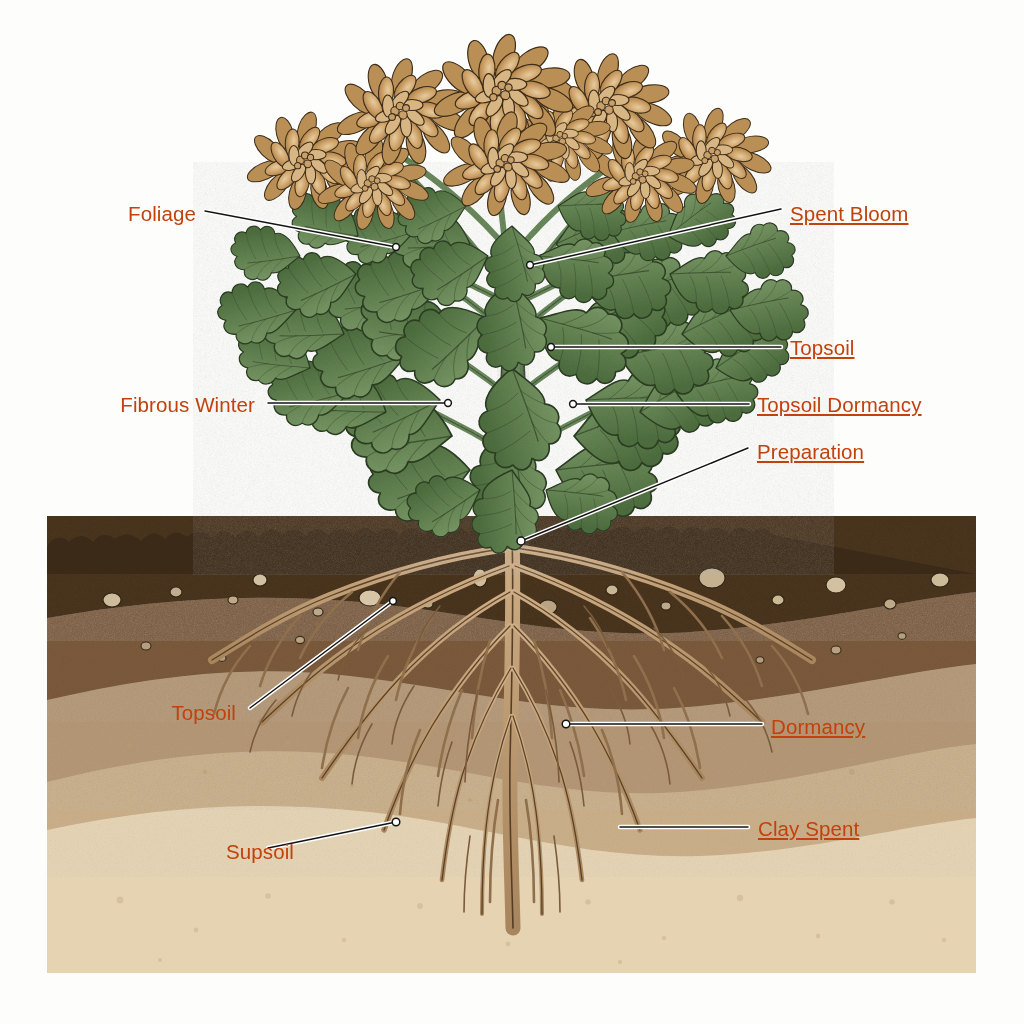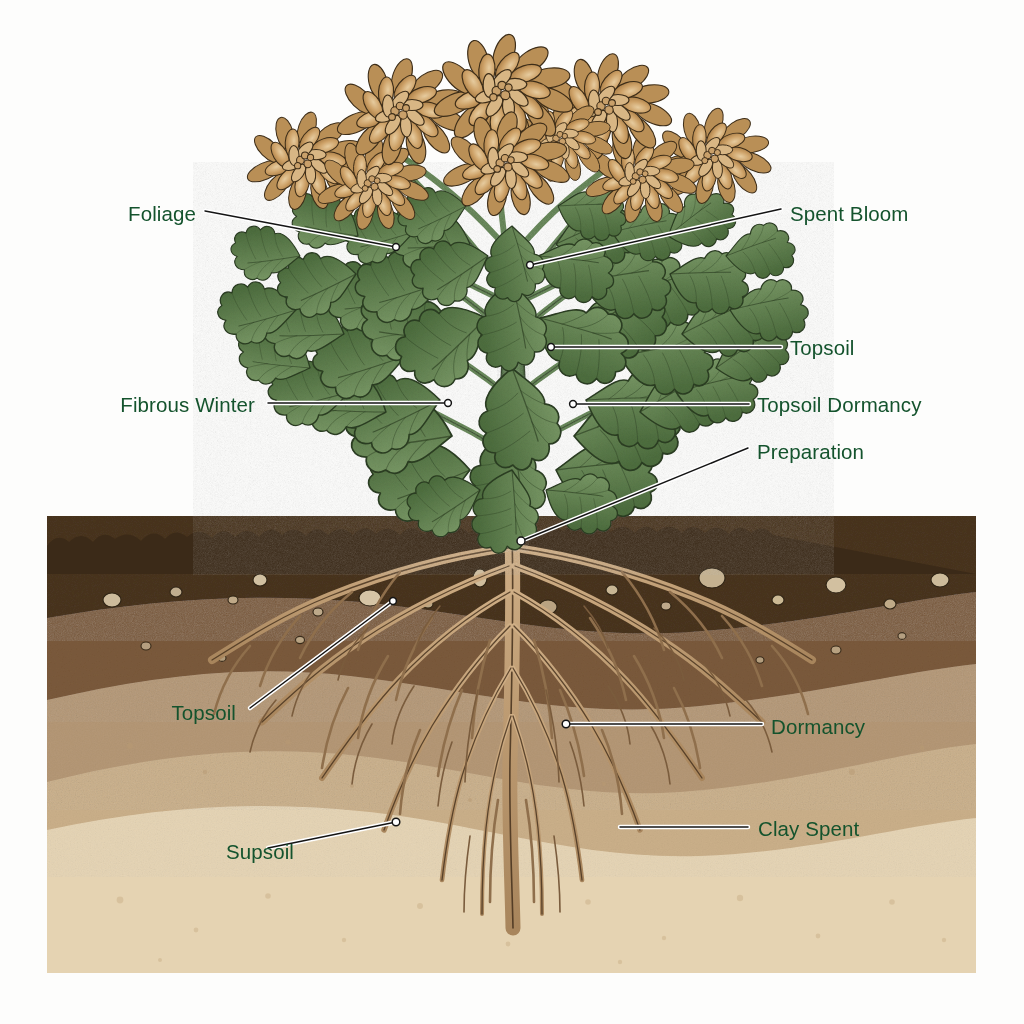--- a/index.html
+++ b/index.html
@@ -14,26 +14,26 @@
     height: 1024px;
     background: #fdfdfc;
     overflow: hidden;
     font-family: "Liberation Sans", sans-serif;
   }
   #art { position: absolute; inset: 0; width: 1024px; height: 1024px; }
   .label {
     position: absolute;
     font-family: "Liberation Sans", sans-serif;
     font-size: 20.5px;
-    color: #14532d;
+    color: #c2410c;
     white-space: nowrap;
     letter-spacing: 0.1px;
     line-height: 1;
   }
-  .label.right { text-align: left; }
+  .label.right { text-align: left; text-decoration: underline; }
   .label.left  { text-align: right; transform: translateX(-100%); }
 </style>
 </head>
 <body>
 
 <div id="stage">
 
   <svg id="art" viewBox="0 0 1024 1024">
     <defs>
       <radialGradient id="bloomGrad" cx="42%" cy="38%" r="68%">

